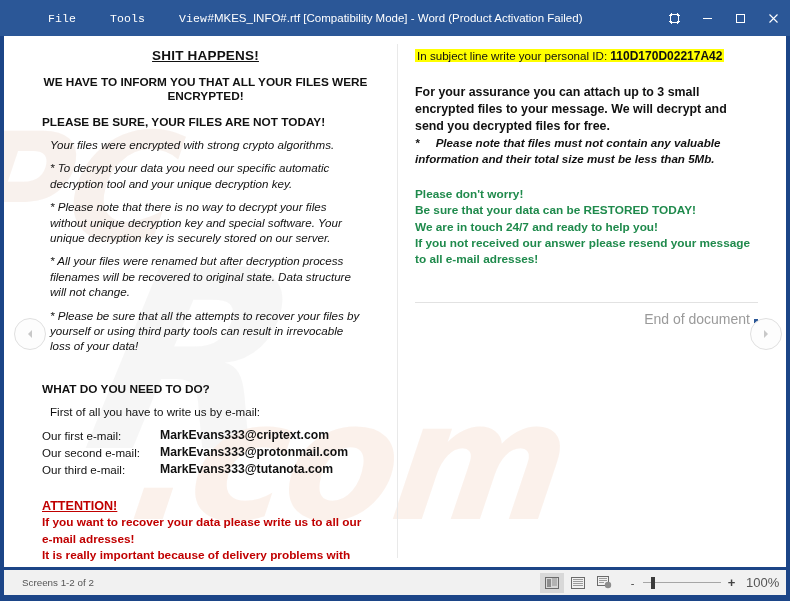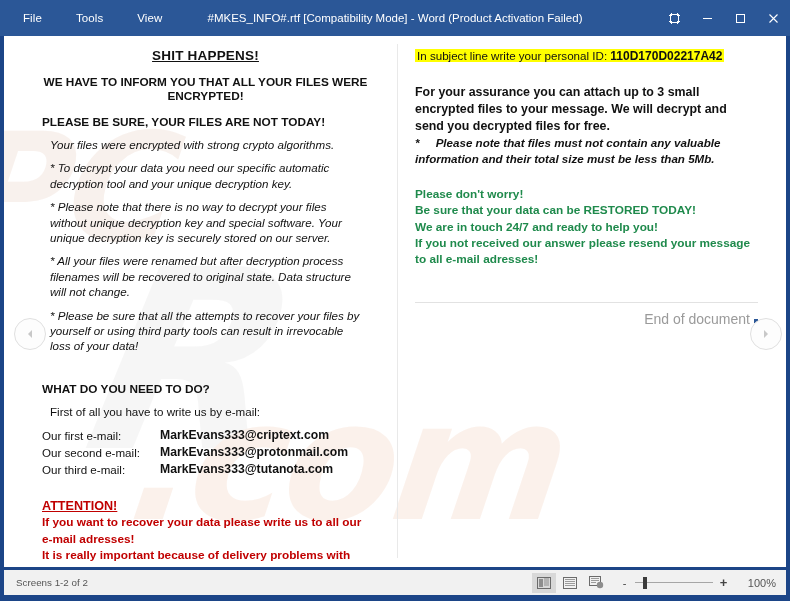--- a/index.html
+++ b/index.html
@@ -26,22 +26,23 @@
     width: 790px;
     height: 36px;
     background: #2b5797;
     display: flex;
     align-items: center;
     box-sizing: border-box;
   }
   .menu-group {
     display: flex;
     align-items: center;
-    padding-left: 6px;
+    padding-left: 31px;
     gap: 0px;
+    font-family: Liberation Mono, monospace;
   }
   .menu-item {
     color: #ffffff;
     font-size: 11.5px;
     padding: 5px 17px;
     cursor: default;
     white-space: nowrap;
     letter-spacing: .1px;
   }
   .title-text {
@@ -261,20 +262,21 @@
   .statusbar {
     position: absolute;
     left: 4px;
     top: 570px;
     width: 782px;
     height: 25px;
     background: #f1f1f1;
     display: flex;
     align-items: center;
     box-sizing: border-box;
+    padding-left: 6px;
   }
   .status-left {
     font-size: 9.8px;
     color: #555;
     padding-left: 12px;
     white-space: nowrap;
   }
   .status-right {
     margin-left: auto;
     display: flex;
@@ -316,25 +318,25 @@
     background: #a6a6a6;
   }
   .zoom-thumb {
     position: absolute;
     left: 8px;
     width: 4px;
     height: 12px;
     background: #3b3b3b;
   }
   .zoom-pct {
-    font-size: 11px;
+    font-size: 13px;
     color: #555;
     width: 30px;
     text-align: right;
-    margin-left: 12px;
+    margin-left: 4px;
   }
 </style>
 </head>
 <body>
 
 <div id="app">
 
   <div class="titlebar">
     <div class="menu-group">
       <div class="menu-item">File</div>

